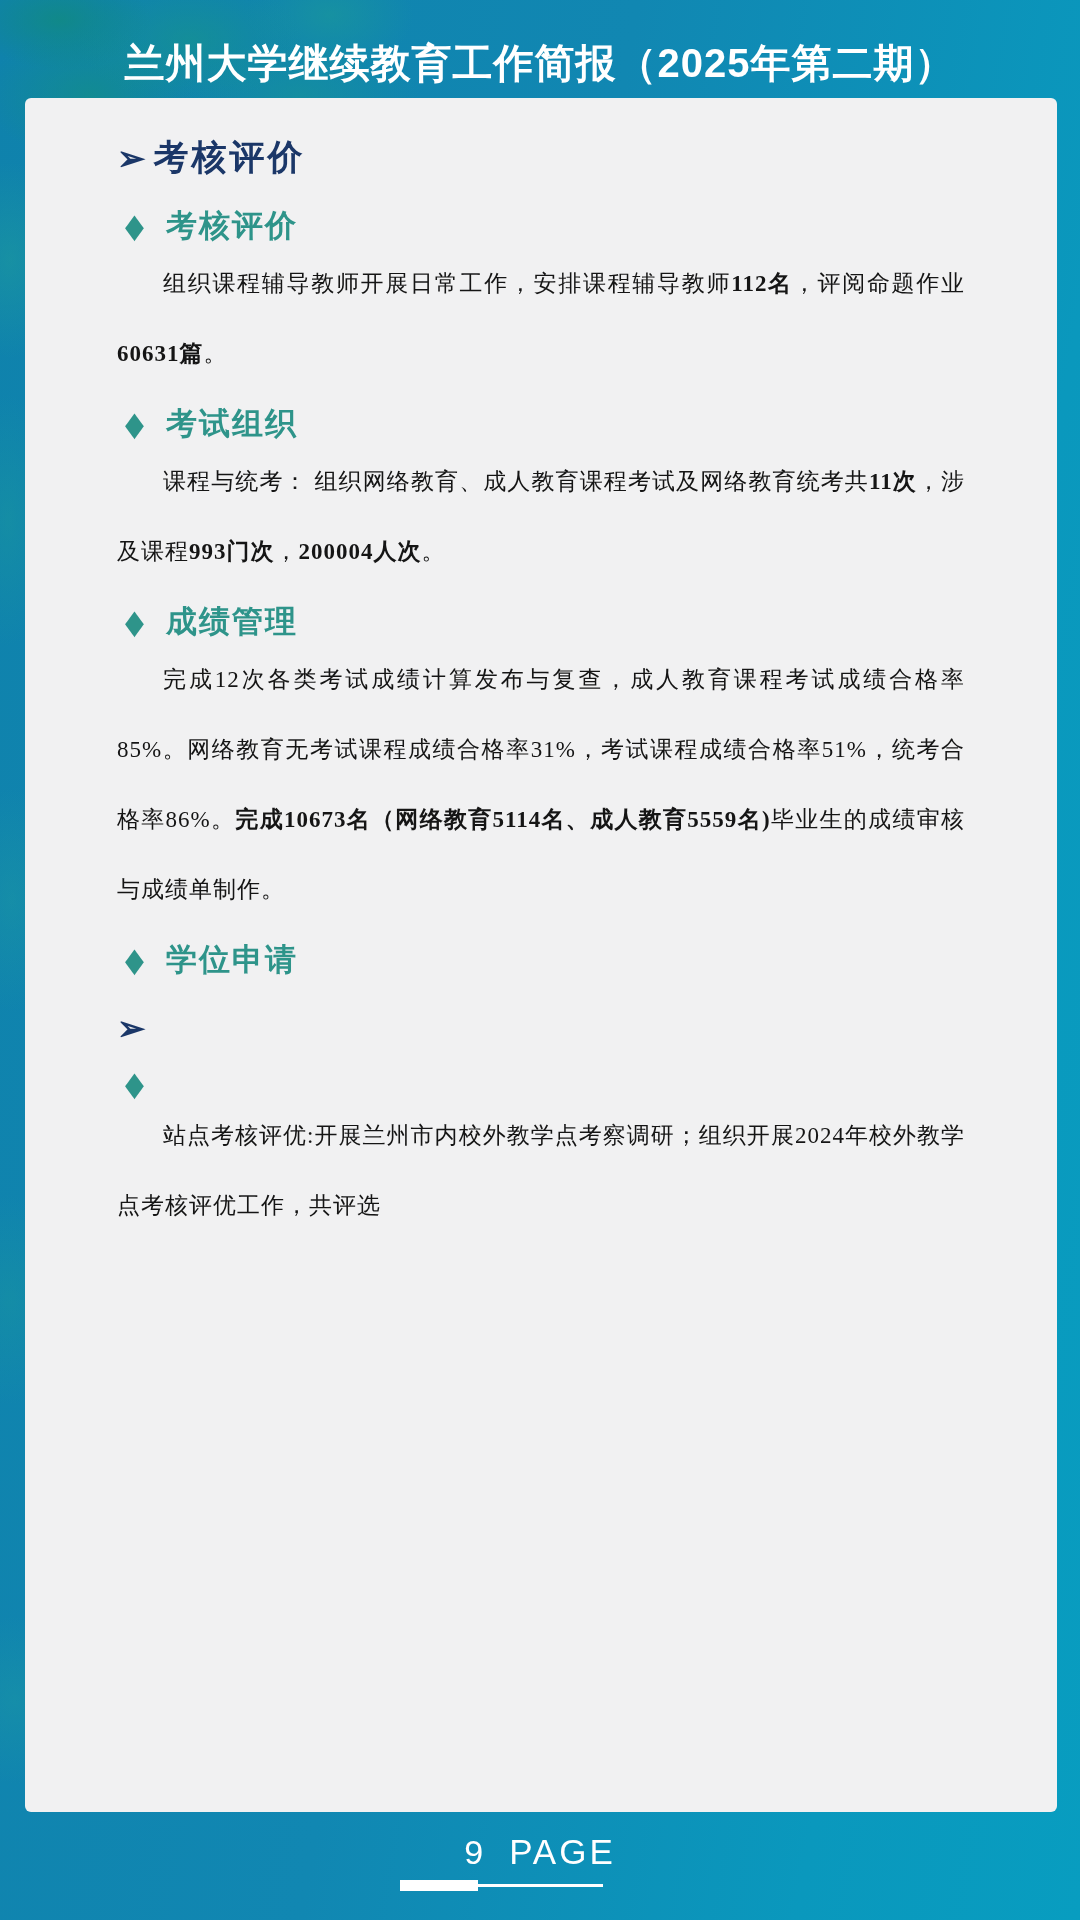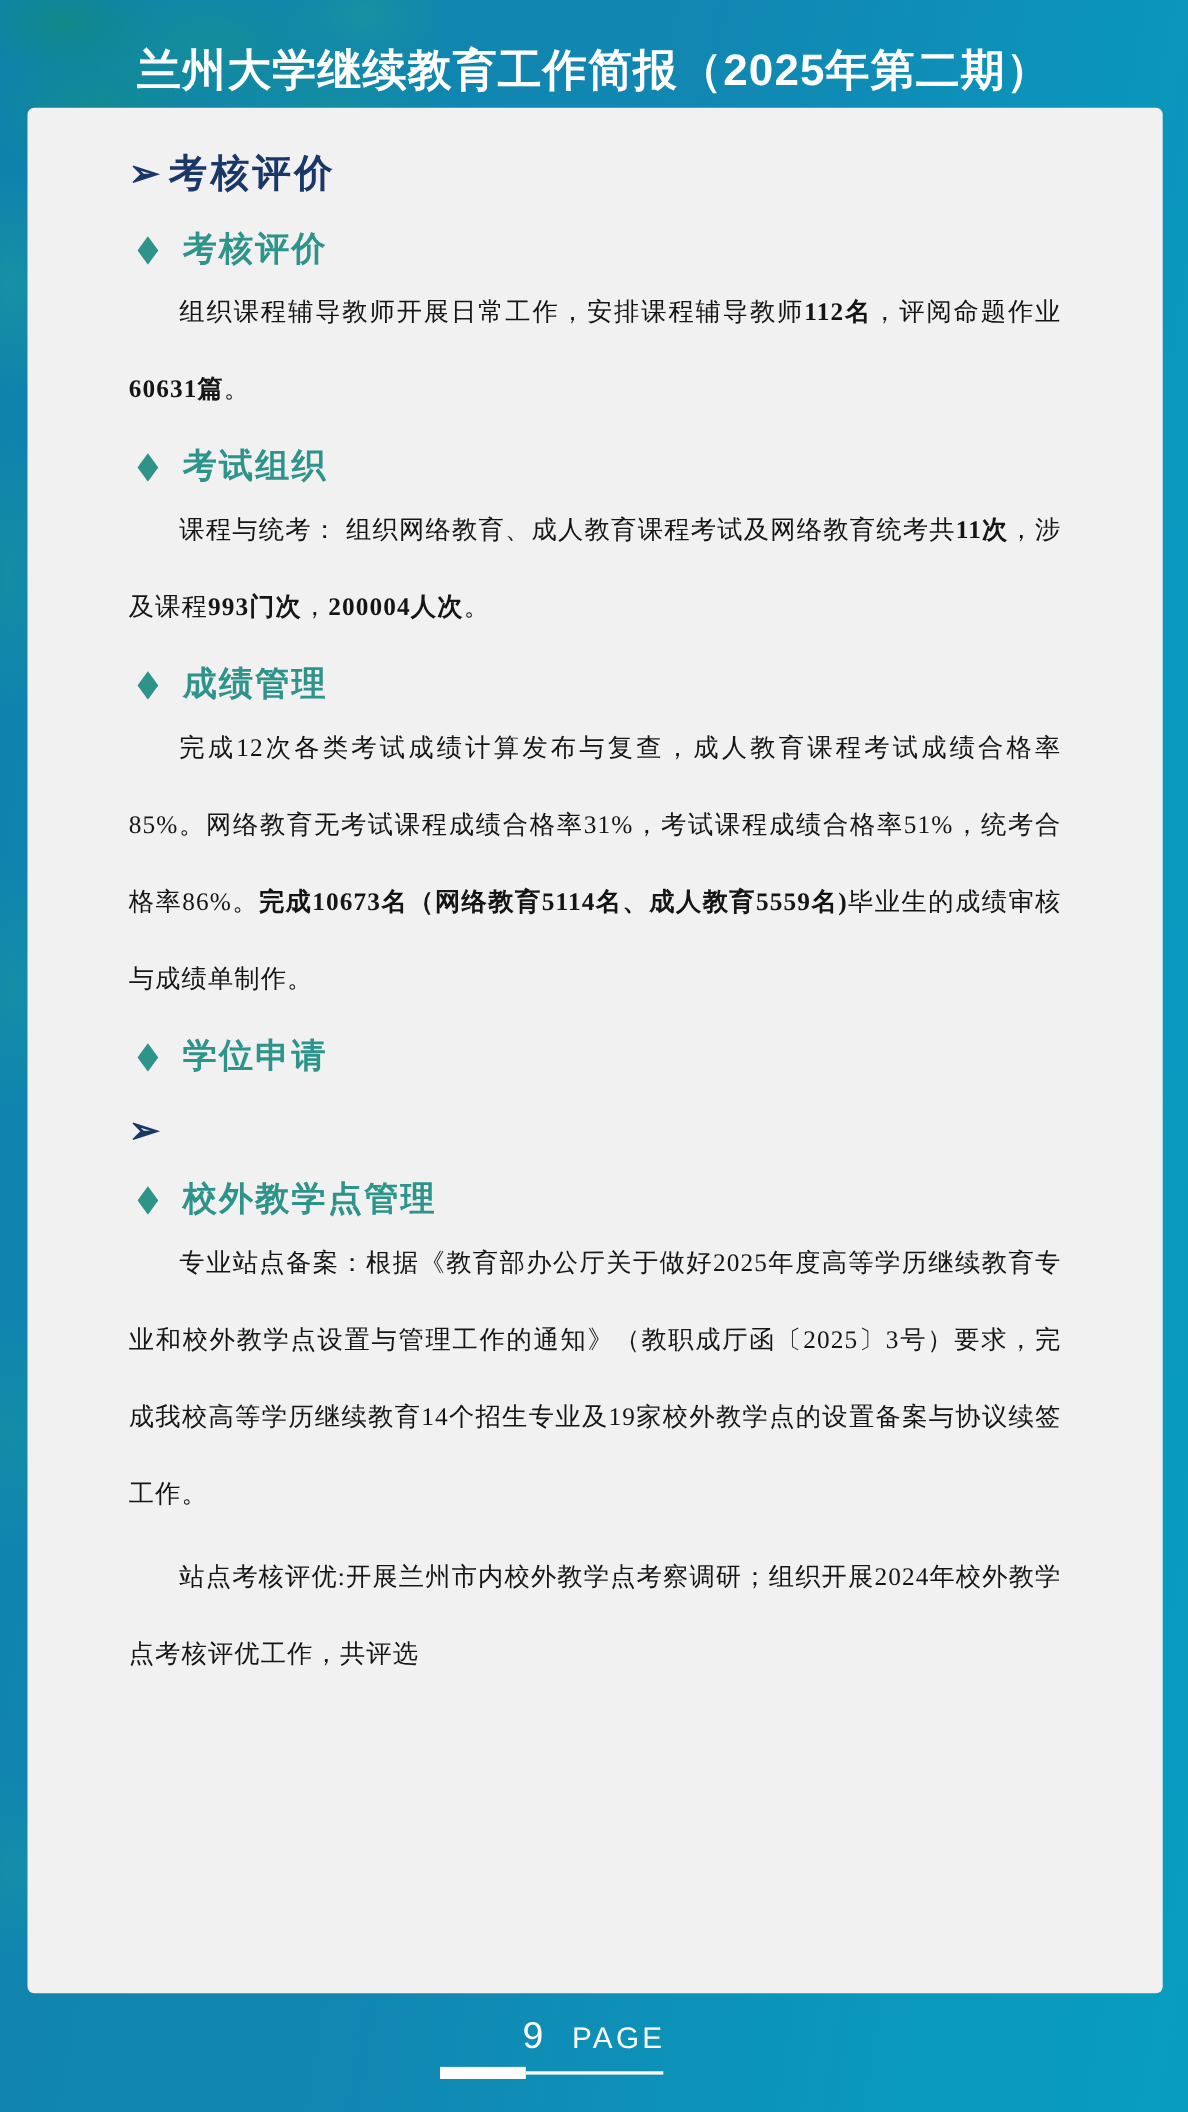--- a/index.html
+++ b/index.html
@@ -54,21 +54,21 @@
     text-align:justify;text-indent:2em;margin:0 0 6px 0;
     letter-spacing:1px;
   }
   .para .b{font-weight:bold;}
   .footer{
     position:absolute;left:0;top:1832px;width:1080px;text-align:center;
     color:#ffffff;font-family:"Liberation Sans","DejaVu Sans",sans-serif;
   }
   .footer-text{display:flex;justify-content:center;align-items:baseline;gap:26px;}
   .footer-num{font-size:34px;}
-  .footer-label{font-size:27px;letter-spacing:3px;}
+  .footer-label{font-size:35px;letter-spacing:3px;}
   .footer-line{position:relative;width:200px;height:12px;margin:8px auto 0 auto;}
   .footer-line .thick{position:absolute;left:-40px;top:0;width:78px;height:11px;background:#ffffff;}
   .footer-line .thin{position:absolute;left:38px;top:4px;width:125px;height:3px;background:#ffffff;}
 </style>
 </head>
 <body>
 
 <div class="leaves"></div>
 
 <div class="doc-title">兰州大学继续教育工作简报（2025年第二期）</div>
@@ -102,23 +102,21 @@
     <span class="diamond">◆</span>
     <span>学位申请</span>
   </div>
 
   <div class="h1 second">
     <span class="arrow">➢</span>
   </div>
 
   <div class="h2">
     <span class="diamond">◆</span>
-    <span>校外教学点管理</span>
   </div>
-  <p class="para"><span>专业站点备案：根据《教育部办公厅关于做好2025年度高等学历继续教育专业和校外教学点设置与管理工作的通知》（教职成厅函〔2025〕3号）要求，完成我校高等学历继续教育14个招生专业及19家校外教学点的设置备案与协议续签工作。</span></p>
   <p class="para"><span>站点考核评优:开展兰州市内校外教学点考察调研；组织开展2024年校外教学点考核评优工作，共评选</span></p>
 
 </div>
 
 <div class="footer">
   <div class="footer-text">
     <span class="footer-num">9</span>
     <span class="footer-label">PAGE</span>
   </div>
   <div class="footer-line">

